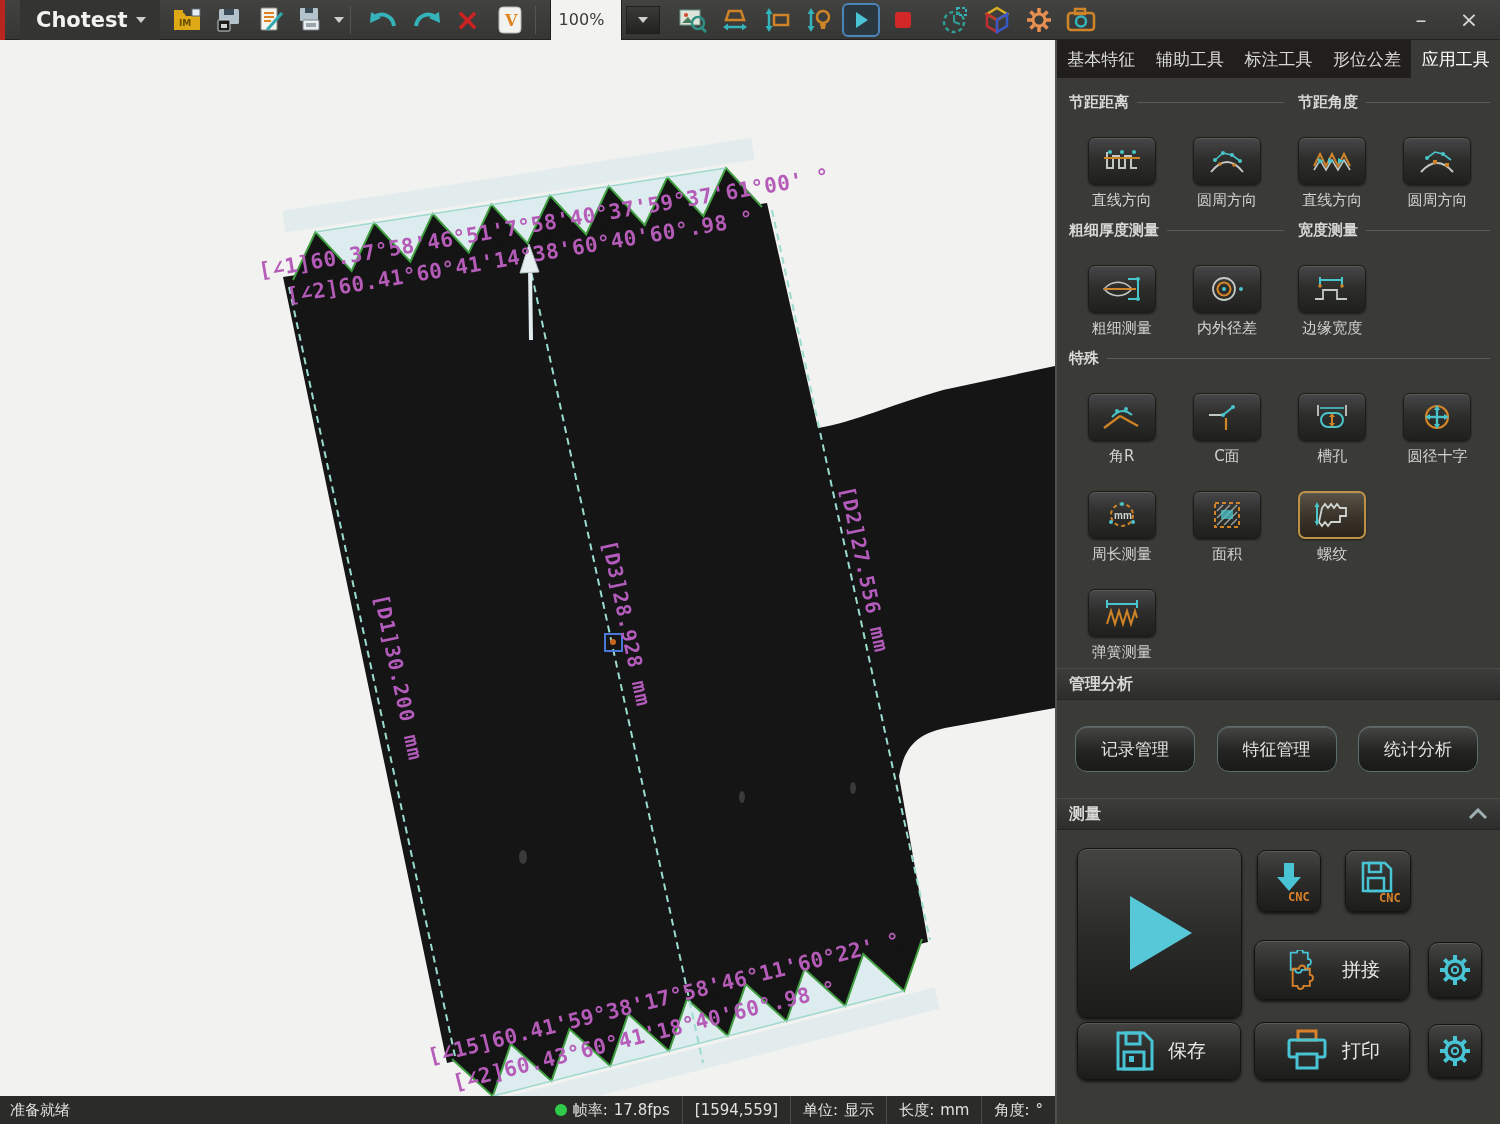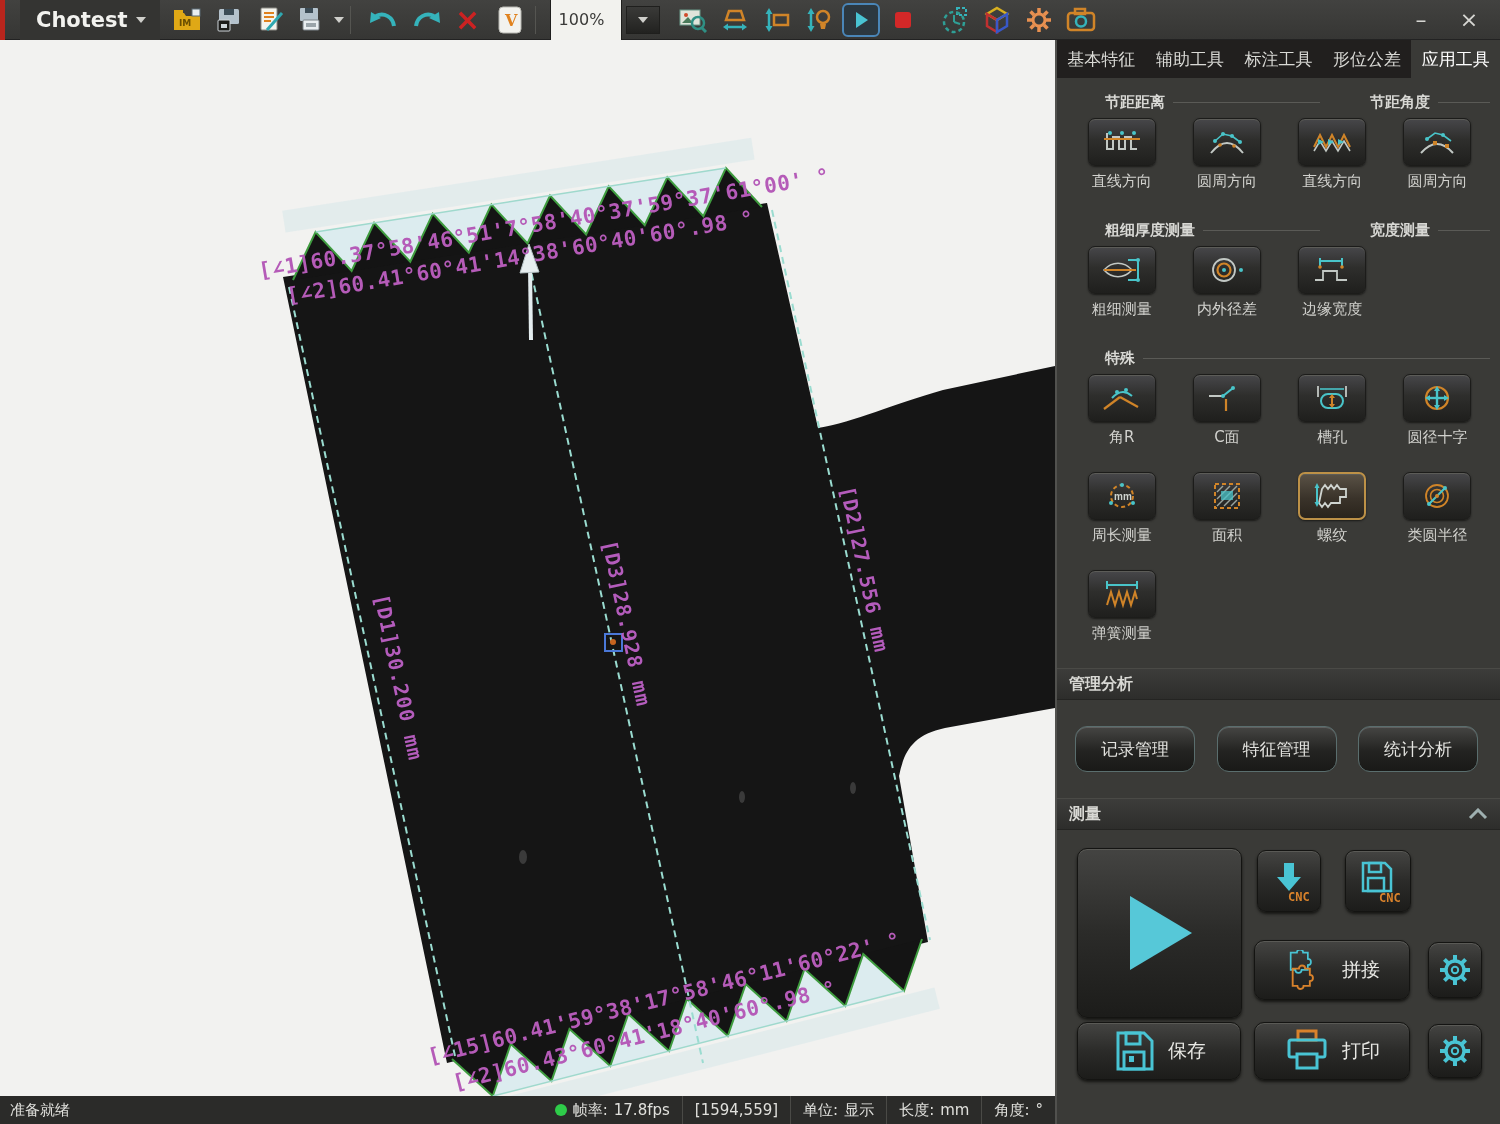--- a/index.html
+++ b/index.html
@@ -52,26 +52,26 @@
   
   .panel { width:445px; background:#3a3a37; border-left:2px solid #51514e; display:flex;
            flex-direction:column; color:#d6d6d2; }
   .tabs { display:flex; height:38px; background:#211f1e; }
   .tab { flex:1; display:flex; align-items:center; justify-content:center; font-size:17px;
          color:#d9d9d5; }
   .tab.active { background:#3a3a37; color:#ffffff; }
 
   .pcontent { padding:4px 10px 0 12px; }
   .sec-row { display:flex; gap:14px; margin:8px 0 4px 0; height:24px; }
-  .sec { display:flex; align-items:center; gap:8px; font-size:15px; font-weight:bold; color:#d8d8d4;margin-left:36px; }
+  .sec { display:flex; align-items:center; gap:8px; font-size:15px; font-weight:bold; color:#d8d8d4; }
   .sec .rule { flex:1; height:1px; background:#5a5a56; min-width:30px; }
   .sec.w1 { width:215px; } .sec.w2 { flex:1; }
 
   .tool-grid { display:grid; grid-template-columns:repeat(4,1fr); margin:2px 0 6px 0; }
-  .tool { display:flex; flex-direction:column; align-items:center; height:92px; }
+  .tool { display:flex; flex-direction:column; align-items:center; height:92px;justify-content:flex-end; }
   .tool-btn { width:68px; height:48px; border-radius:7px; border:1px solid #1c1c1a;
               background:linear-gradient(180deg,#47474a 0%,#2e2e2c 45%,#1f1f1d 100%);
               box-shadow:inset 0 1px 0 #5c5c58, 0 1px 2px #1a1a18;
               display:flex; align-items:center; justify-content:center; }
   .tool-btn.selected { border:2px solid #bd9147;
               background:linear-gradient(180deg,#5a5246 0%,#3a332a 55%,#2a241c 100%); }
   .tool-label { margin-top:6px; font-size:15px; color:#d2d2ce; }
 
   .bar { height:32px; background:linear-gradient(#3c3c3a,#2d2d2b); border-top:1px solid #4a4a46;
          border-bottom:1px solid #242422; display:flex; align-items:center; padding:12px 12px;
@@ -595,35 +595,20 @@
         <div class="tool">
           <button class="tool-btn selected">
             <svg width="44" height="30" viewBox="0 0 44 30">
               <path d="M12,8 l3,-4 l3,4 l3,-4 l3,4 l3,-4 l3,4 h6 v8 h-6 v6 h-9 l-3,4 l-3,-4 l-3,4 l-3,-4 h-0 z" fill="none" stroke="#cfd4d0" stroke-width="1.8"></path>
               <line x1="7" y1="5" x2="7" y2="23" stroke="#49c4c9" stroke-width="2"></line>
               <polygon points="7,2 4.5,7 9.5,7" fill="#49c4c9"></polygon>
               <polygon points="7,26 4.5,21 9.5,21" fill="#49c4c9"></polygon>
             </svg>
           </button>
           <span class="tool-label">螺纹</span>
-        </div>
-        <div class="tool">
-          <button class="tool-btn">
-            <svg width="44" height="30" viewBox="0 0 44 30">
-              <circle cx="22" cy="15" r="11" fill="none" stroke="#d08428" stroke-width="1.8"></circle>
-              <circle cx="22" cy="15" r="6.5" fill="none" stroke="#d08428" stroke-width="1.6"></circle>
-              <line x1="14" y1="23" x2="30" y2="7" stroke="#49c4c9" stroke-width="2.2"></line>
-              <g fill="#49c4c9">
-                  <circle cx="14" cy="23" r="2"></circle>
-                  <circle cx="30" cy="7" r="2"></circle>
-                </g>
-              <circle cx="22" cy="15" r="2" fill="#d08428"></circle>
-            </svg>
-          </button>
-          <span class="tool-label">类圆半径</span>
         </div>
       </div>
 
       <div class="tool-grid">
         <div class="tool">
           <button class="tool-btn">
             <svg width="44" height="30" viewBox="0 0 44 30">
               <line x1="7" y1="6" x2="37" y2="6" stroke="#49c4c9" stroke-width="2"></line>
               <line x1="7" y1="2" x2="7" y2="10" stroke="#49c4c9" stroke-width="2"></line>
               <line x1="37" y1="2" x2="37" y2="10" stroke="#49c4c9" stroke-width="2"></line>

